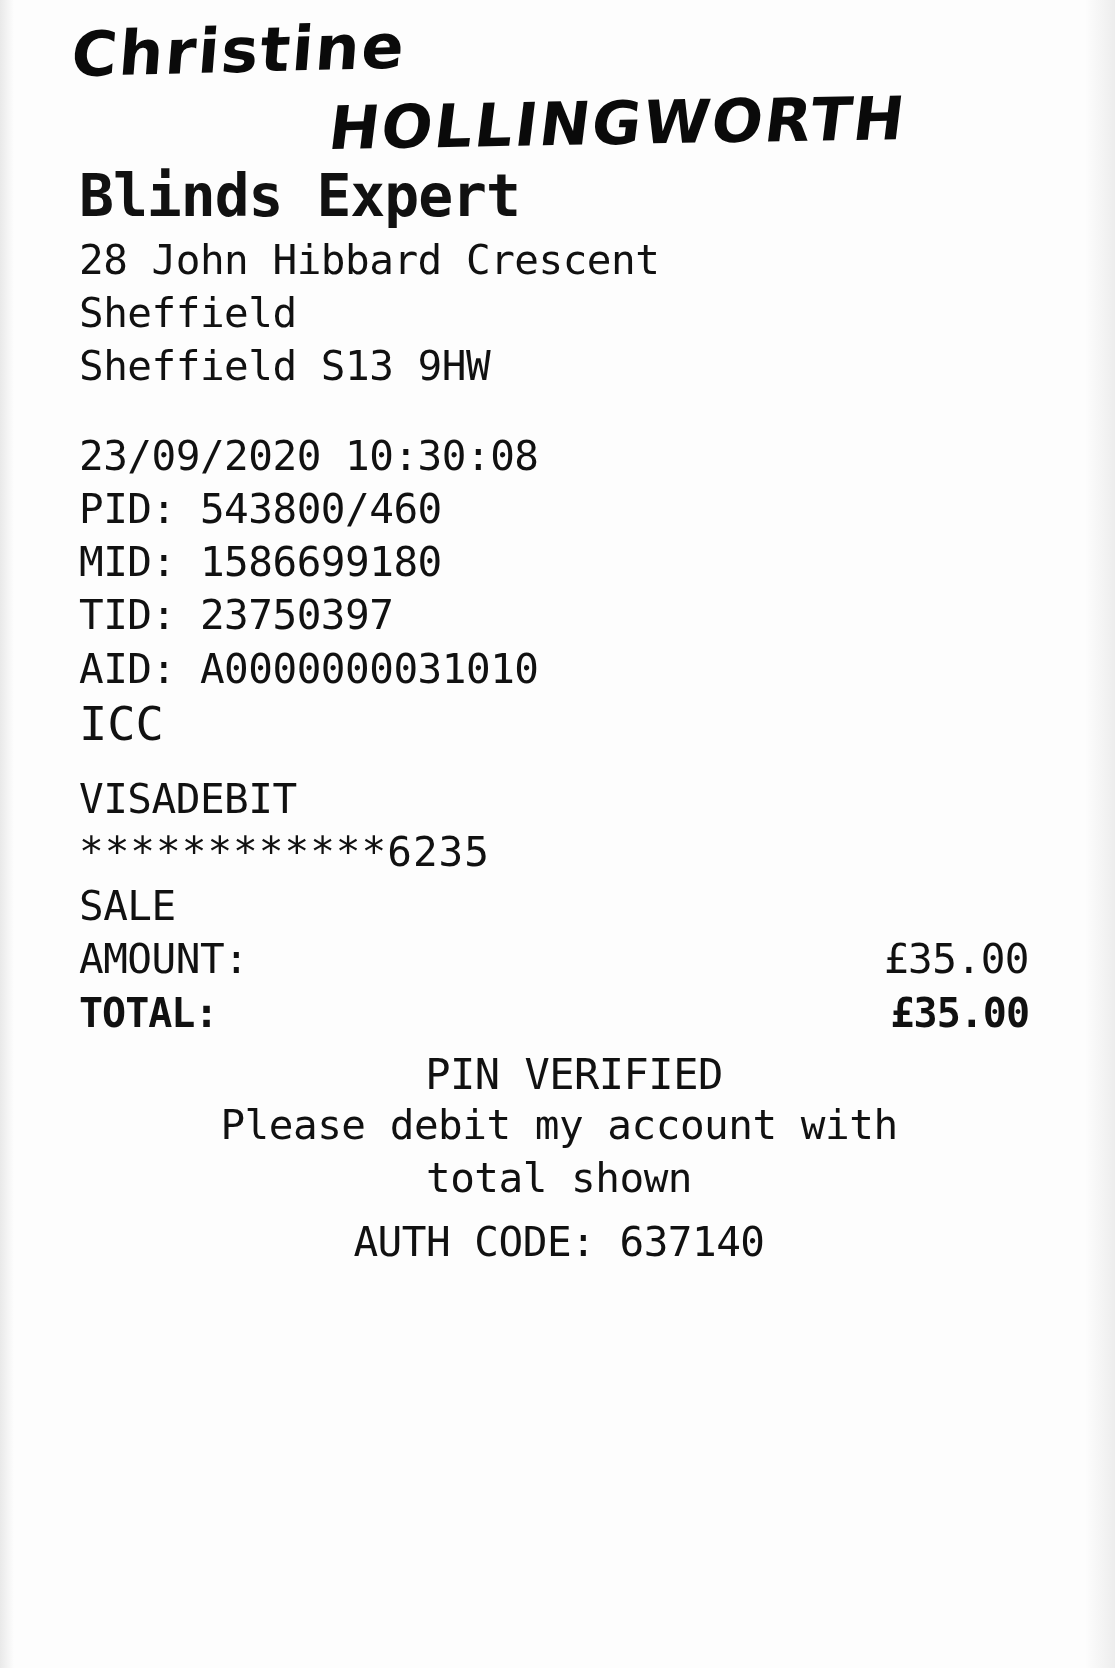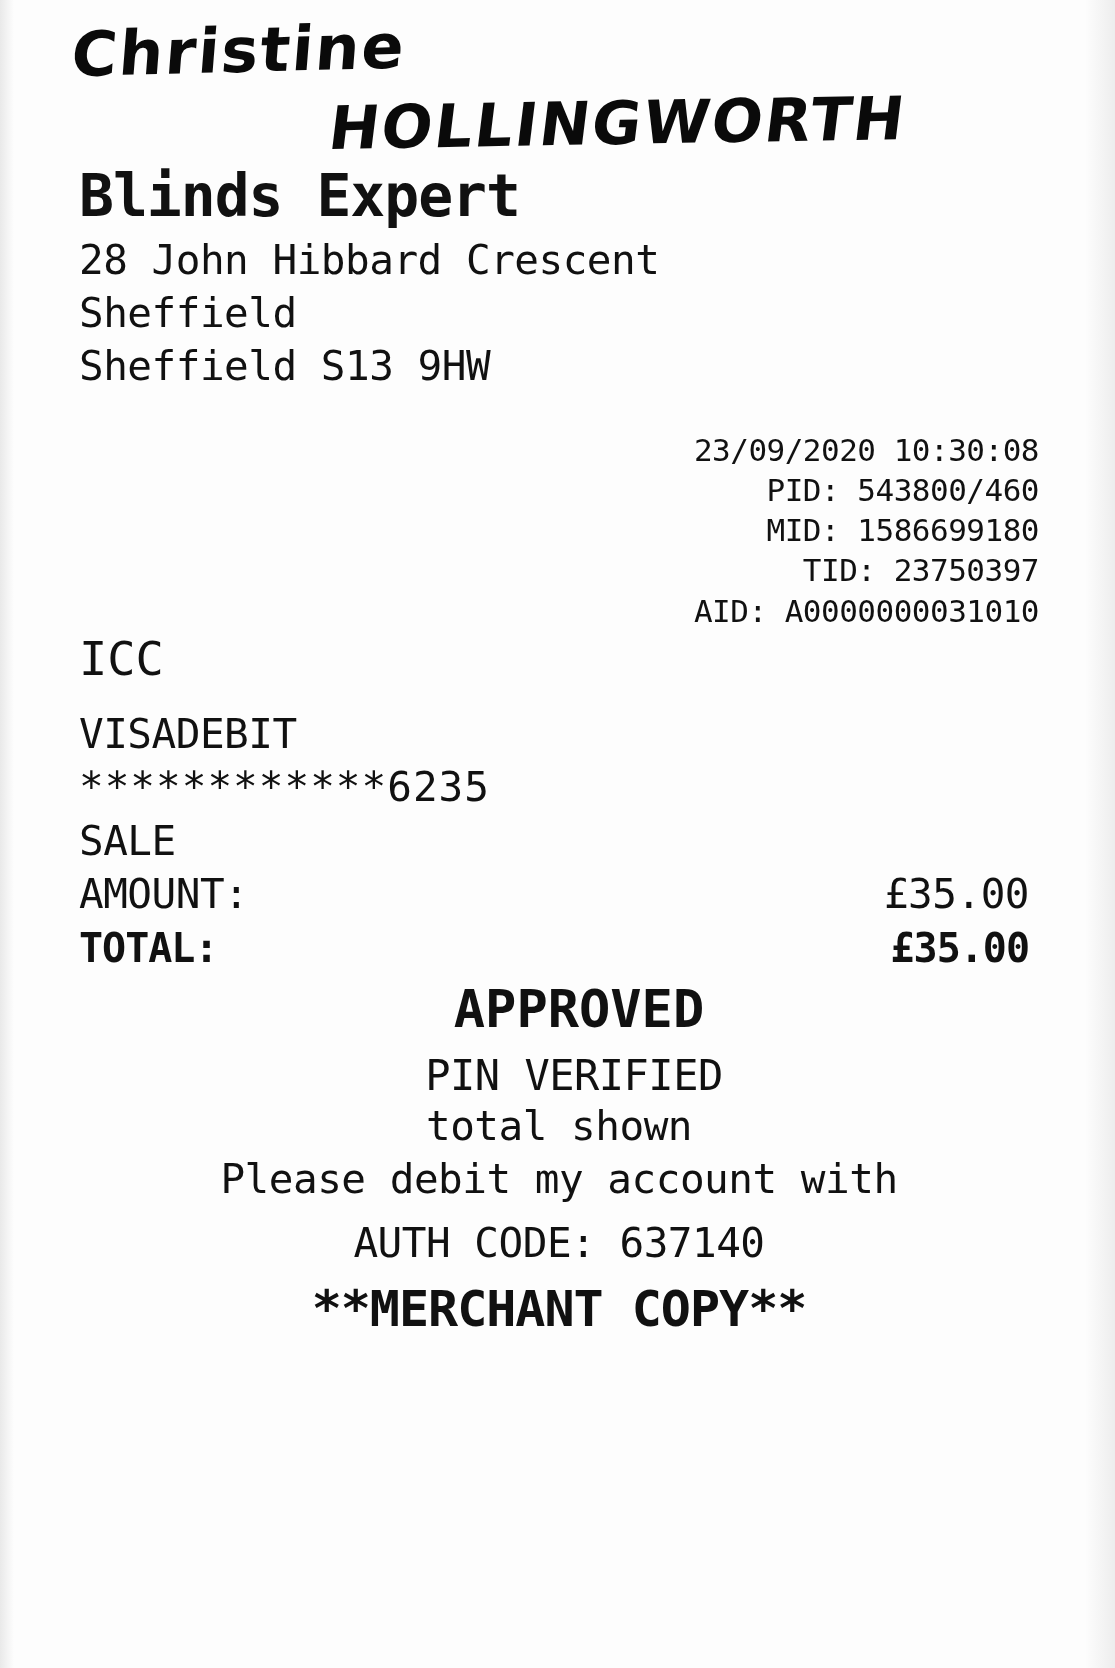--- a/index.html
+++ b/index.html
@@ -71,25 +71,24 @@
     margin-bottom: 6px;
   }
   .addr-line {
     font-size: 41px;
     line-height: 1.30;
     letter-spacing: -0.5px;
     white-space: nowrap;
   }
   .spacer-sm { height: 36px; }
   .txn-line {
-    font-size: 31px;
-    line-height: 1.30;
-    letter-spacing: -0.5px;
-    white-space: nowrap;
-    text-align: right;
+    font-size: 41px;
+    line-height: 1.30;
+    letter-spacing: -0.5px;
+    white-space: nowrap;
   }
   .icc-line {
     font-size: 47px;
     text-align: left;
     padding-right: 60px;
     letter-spacing: 0px;
   }
   .card-block {
     margin-top: 22px;
   }
@@ -195,21 +194,19 @@
     <div class="amount-row">
       <span>AMOUNT:</span>
       <span>£35.00</span>
     </div>
 
     <div class="total-row">
       <span>TOTAL:</span>
       <span>£35.00</span>
     </div>
 
-    <div class="approved">APPROVED</div>
     <div class="pin-verified">PIN VERIFIED</div>
+    <div class="debit-line">Please debit my account with</div>
     <div class="debit-line">total shown</div>
-    <div class="debit-line">Please debit my account with</div>
     <div class="auth-line">AUTH CODE: 637140</div>
-    <div class="merchant-copy">**MERCHANT COPY**</div>
 
   </div>
 </div>
 
 </body></html>

